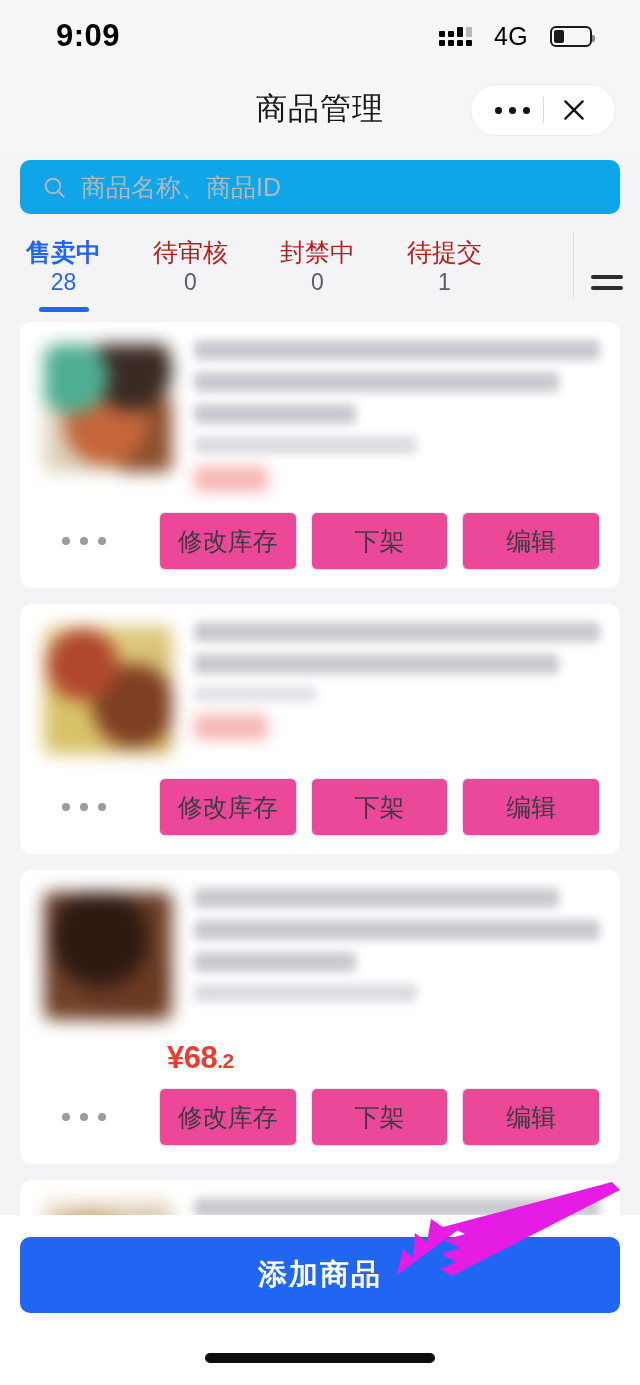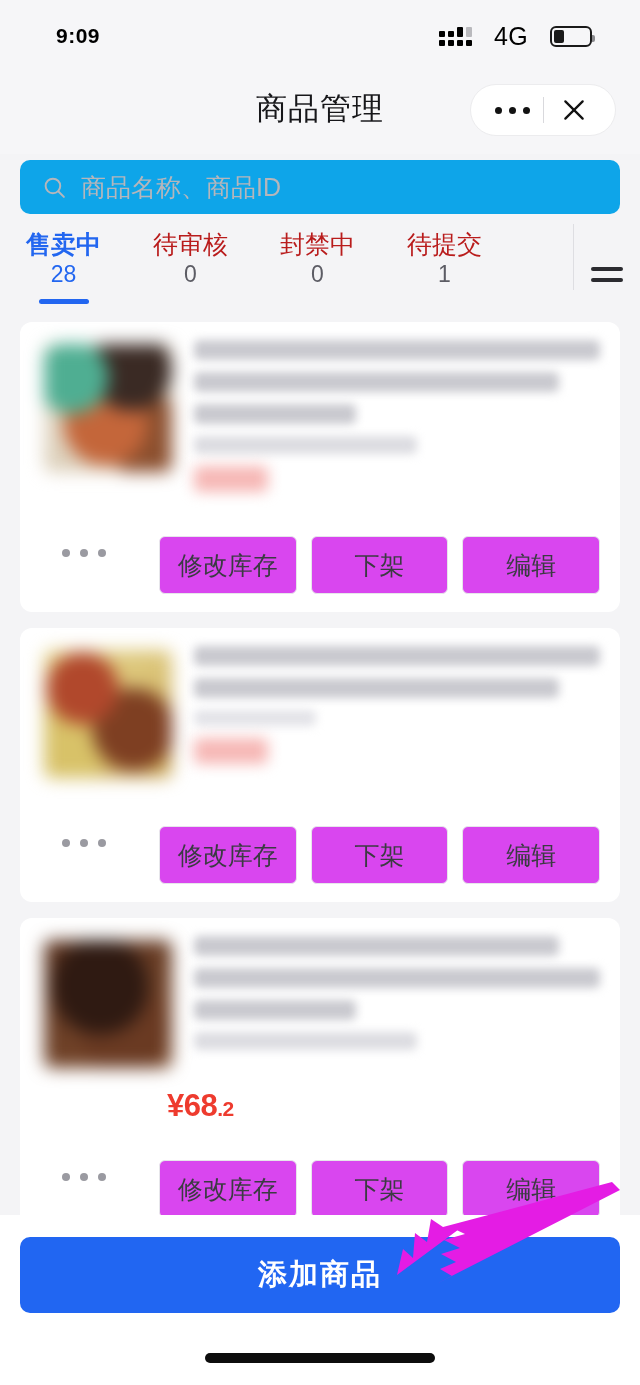--- a/index.html
+++ b/index.html
@@ -17,21 +17,21 @@
 
   
   .statusbar {
     position: absolute; top: 0; left: 0;
     width: 640px; height: 72px;
     display: flex; align-items: center; justify-content: space-between;
     padding: 0 48px 0 56px;
     background: #f6f6f8;
   }
   .status-time {
-    font-size: 21px; font-weight: 700; color: #000;
+    font-size: 31px; font-weight: 700; color: #000;
     letter-spacing: 0.5px;
   }
   .status-right { display: flex; align-items: center; gap: 22px; }
   .signal { display: flex; align-items: flex-end; gap: 3px; height: 20px; }
   .sig-col { display: flex; flex-direction: column; justify-content: flex-end; gap: 3px; }
   .sig-dot { width: 6px; height: 6px; background: #000; border-radius: 1px; }
   .sig-dot.tall { height: 10px; }
   .sig-dot.dim { background: #b9b9bd; }
   .net-label { font-size: 25px; font-weight: 500; color: #000; letter-spacing: 0.3px; }
   .battery {
@@ -84,21 +84,21 @@
   .search-icon { width: 25px; height: 25px; flex: none; margin-right: 14px; }
   .search-icon svg { width: 25px; height: 25px; display: block; }
   .search-input {
     flex: 1; border: none; outline: none; background: transparent;
     font-family: inherit; font-size: 25px; color: #1b1b1f;
   }
   .search-input::placeholder { color: #b6b6bb; }
 
   
   .tabbar {
-    position: absolute; top: 220px; left: 0;
+    position: absolute; top: 228px; left: 0;
     width: 640px; height: 98px;
     background: #f4f4f6;
     display: flex; align-items: flex-start; justify-content: center;
   }
   .tabs-scroll {
     flex: 1; display: flex; overflow: hidden;
     height: 98px; position: relative;
   }
   .tab {
     flex: none; width: 127px;
@@ -192,23 +192,23 @@
   .price .dec { font-size: 21px; }
   .card-actions {
     display: flex; align-items: center;
     padding: 10px 20px 18px 20px;
   }
   .more-dots { width: 105px; display: flex; align-items: center; gap: 10px; padding-left: 22px; }
   .more-dots i { width: 8px; height: 8px; border-radius: 50%; background: #9a9aa1; display: block; }
   .act-btn {
     flex: 1; height: 58px; margin-left: 14px;
     border: 1px solid #e6e6ea; border-radius: 6px;
-    background: #d946ef; color: #3b3b42;
+    background: #ec4899; color: #3b3b42;
     font-family: inherit; font-size: 25px;
-    display: flex; align-items: center; justify-content: center; margin-top: 24px;
+    display: flex; align-items: center; justify-content: center;
   }
 
   
   .bottom-bar {
     position: absolute; left: 0; bottom: 0;
     width: 640px; height: 170px; background: #ffffff;
   }
   .add-btn {
     position: absolute; left: 20px; top: 22px;
     width: 600px; height: 76px;

